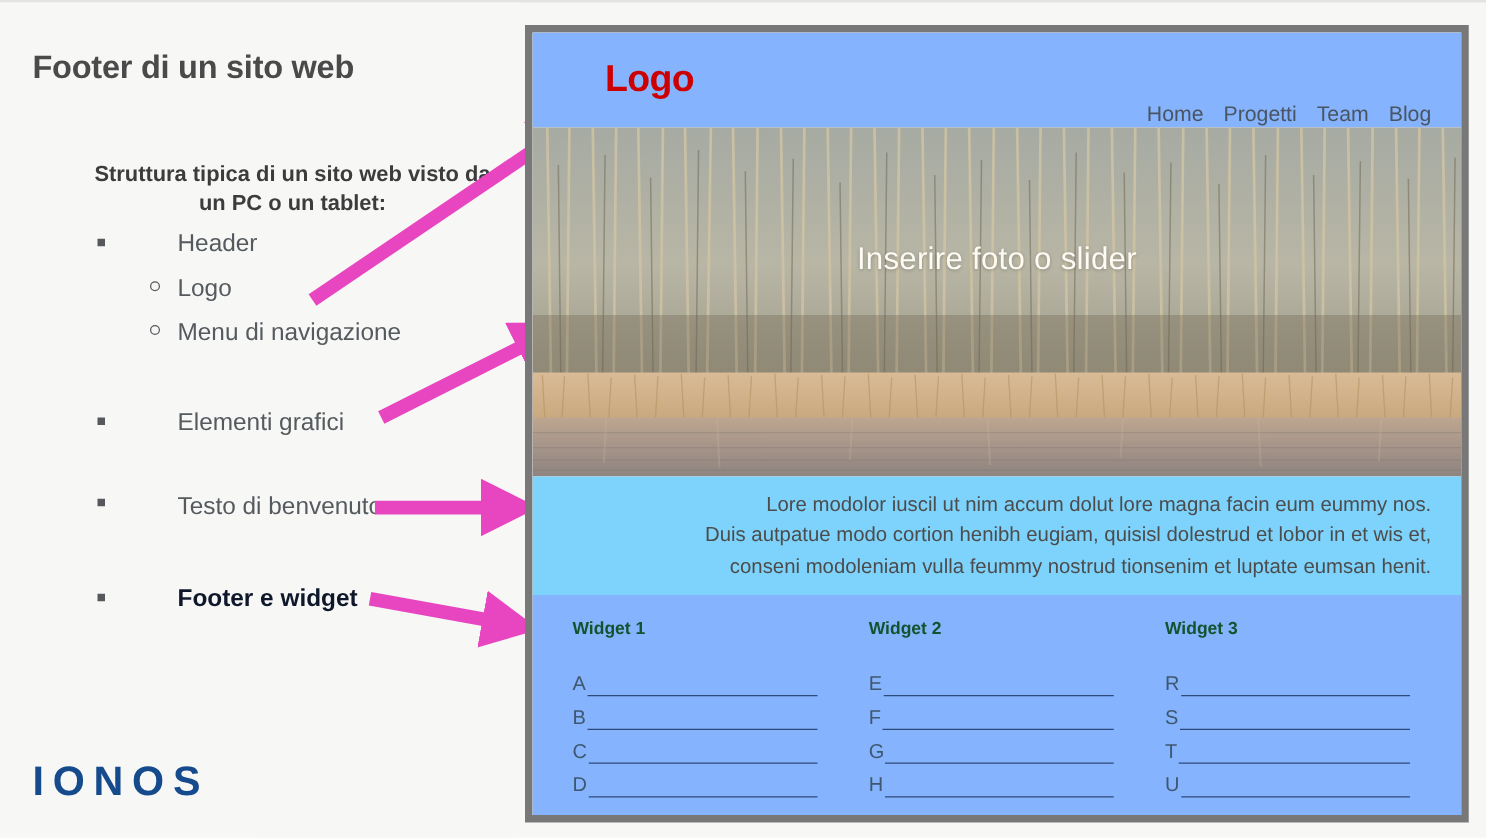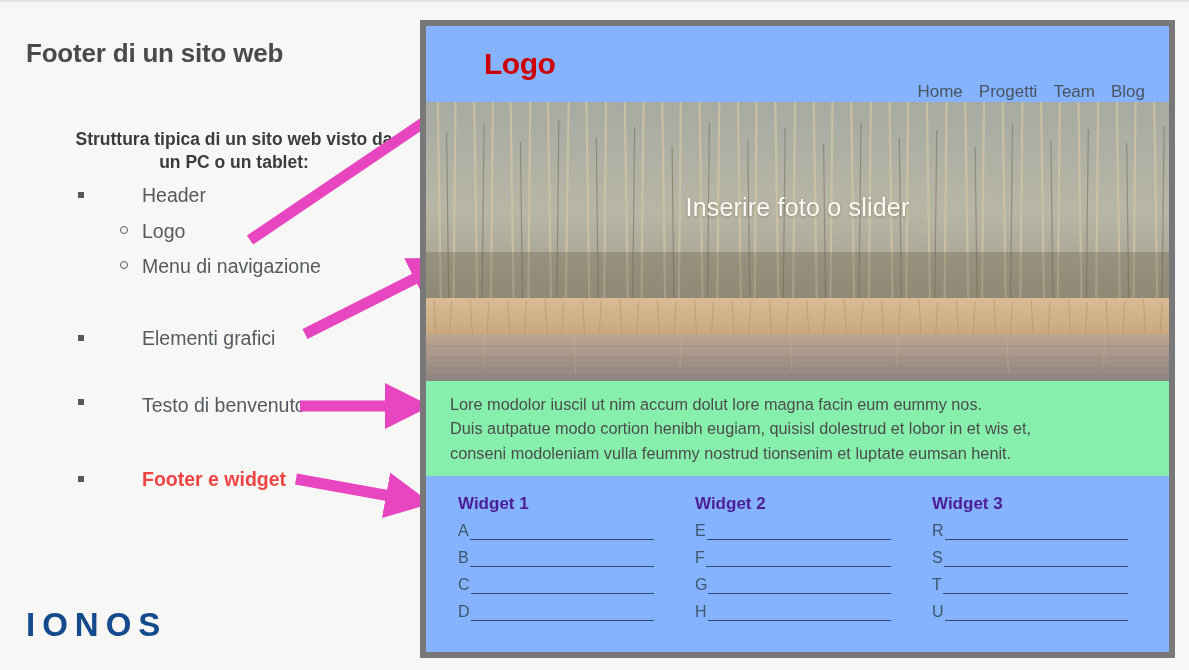--- a/index.html
+++ b/index.html
@@ -75,21 +75,21 @@
     border: 1.4px solid #56585b;
     border-radius: 50%;
     margin-right: 14px;
     flex: none;
     position: relative;
     top: -4px;
   }
 
   .lvl1 { left: 78px; font-size: 19.5px; gap: 41px; }
   .lvl2 { left: 120px; font-size: 19.5px; }
-  .strong-item .bullet-label { font-weight: bold; color: #ef4444; }
+  .strong-item .bullet-label { font-weight: bold; color: #0f172a; }
 
   #ionos-logo {
     position: absolute;
     left: 26px; top: 604px;
     font-size: 33px;
     font-weight: bold;
     color: #154a8c;
     letter-spacing: 7px;
     font-family: "Liberation Sans", sans-serif;
   }
@@ -154,24 +154,24 @@
     text-align: center;
     font-size: 25px;
     color: #fdfbf4;
     letter-spacing: 0.2px;
     text-shadow: 0 1px 3px rgba(0,0,0,.25);
   }
 
   
   #welcome {
     height: 95px;
-    background: #86efac;
+    background: #7dd3fc;
     display: flex;
     flex-direction: column;
-    align-items: flex-start;
+    align-items: flex-end;
     justify-content: center;
     padding: 0 24px;
   }
   #welcome p {
     font-size: 16.3px;
     color: #4c4c4c;
     line-height: 1.48;
     text-align: center;
     white-space: nowrap;
   }
@@ -183,24 +183,24 @@
     display: flex;
     padding: 18px 16px 10px 16px;
   }
 
   .widget-col {
     flex: 1;
     padding-left: 16px;
   }
 
   .widget-title {
-    font-size: 17px;
+    font-size: 14px;
     font-weight: bold;
-    color: #4c1d95;
-    margin-bottom: 8px;
+    color: #14532d;
+    margin-bottom: 29px;
   }
 
   .widget-line {
     display: flex;
     align-items: flex-end;
     font-size: 16px;
     color: #3f5770;
     margin-bottom: 9px;
     max-width: 196px;
   }

